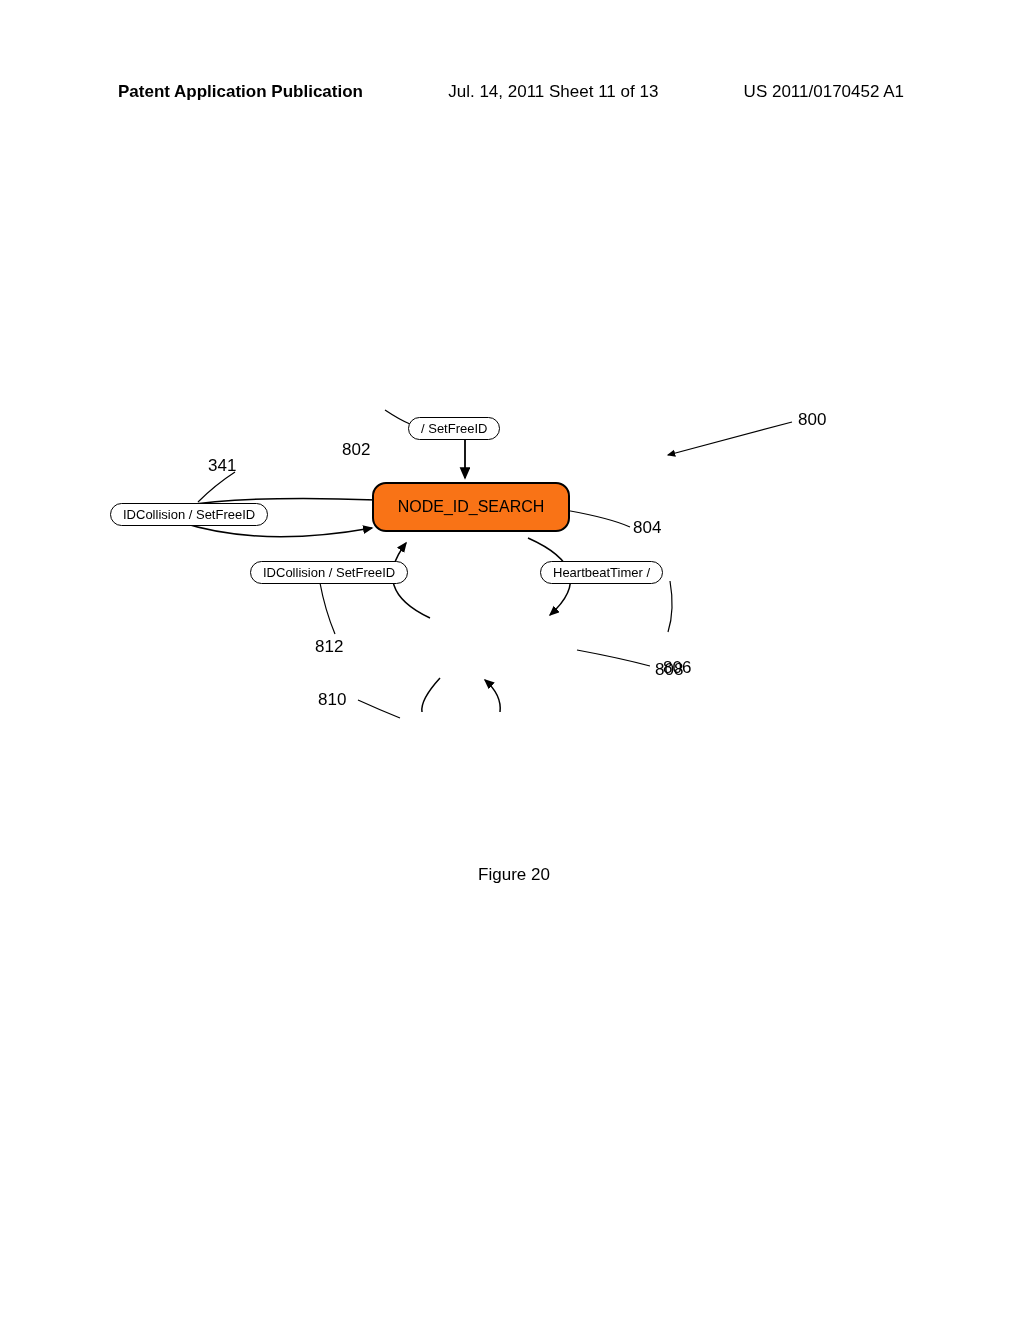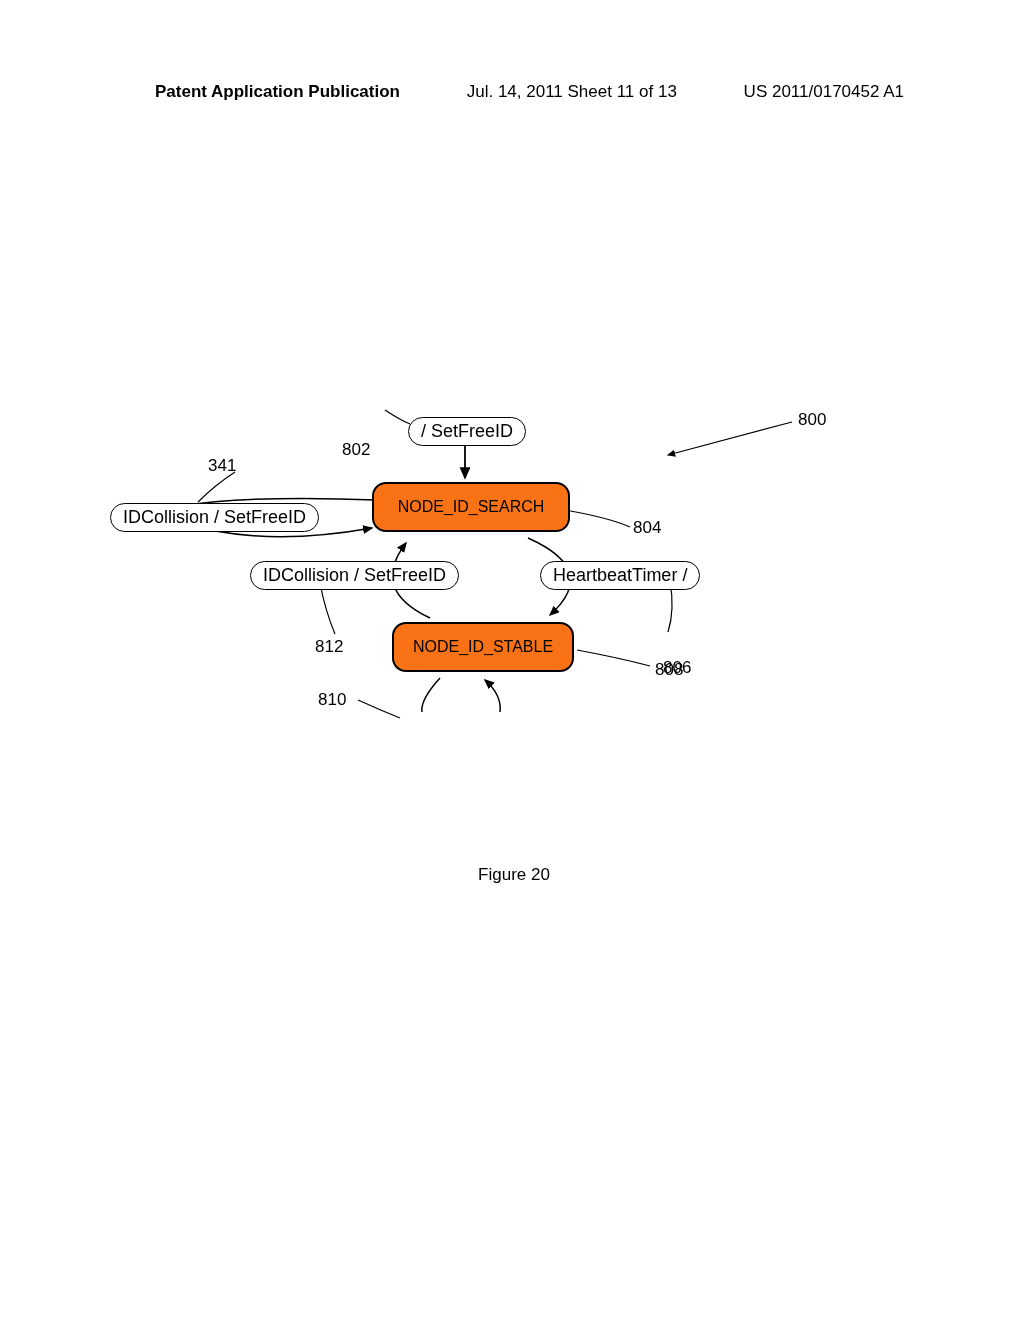--- a/index.html
+++ b/index.html
@@ -19,21 +19,20 @@
       top: 82px;
       left: 0;
       right: 0;
       display: flex;
       justify-content: space-between;
       padding: 0 120px 0 118px;
       font-size: 17px;
     }
     .header-left {
       font-weight: bold;
-      margin-left: 37px;
     }
     .header-center {
       font-weight: normal;
     }
     .header-right {
       font-weight: normal;
     }
     .diagram {
       position: absolute;
       top: 400px;
@@ -50,21 +49,21 @@
       display: flex;
       align-items: center;
       justify-content: center;
       padding: 14px 24px;
     }
     .transition-pill {
       position: absolute;
       border: 1px solid #000;
       border-radius: 16px;
       background: #fff;
-      font-size: 18px;
+      font-size: 13px;
       display: flex;
       align-items: center;
       justify-content: center;
       padding: 3px 12px;
       white-space: nowrap;
     }
     .ref-label {
       position: absolute;
       font-size: 17px;
       color: #000;
@@ -149,23 +148,20 @@
   </div>
 
   <div class="transition-pill" style="top:161px; left:140px;">
     <span>IDCollision / SetFreeID</span>
   </div>
 
   <div class="transition-pill" style="top:161px; left:430px;">
     <span>HeartbeatTimer /</span>
   </div>
 
-  <div class="state-box" style="top:222px; left:282px; width:182px;">
-    <span>NODE_ID_STABLE</span>
-  </div>
 
 
   <span class="ref-label" style="top:0px; left:232px;margin-top:40px;">802</span>
   <span class="ref-label" style="top:10px; left:688px;">800</span>
   <span class="ref-label" style="top:56px; left:98px;">341</span>
   <span class="ref-label" style="top:118px; left:523px;">804</span>
   <span class="ref-label" style="top:230px; left:553px;margin-top:28px;">806</span>
   <span class="ref-label" style="top:260px; left:545px;">808</span>
   <span class="ref-label" style="top:237px; left:205px;">812</span>
   <span class="ref-label" style="top:290px; left:208px;">810</span>

